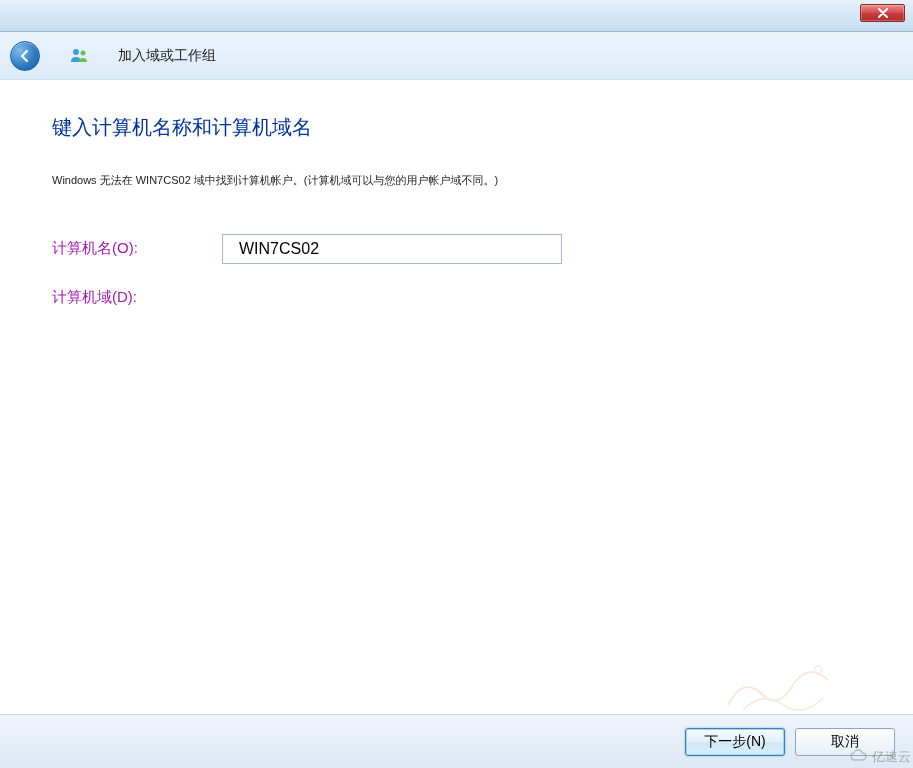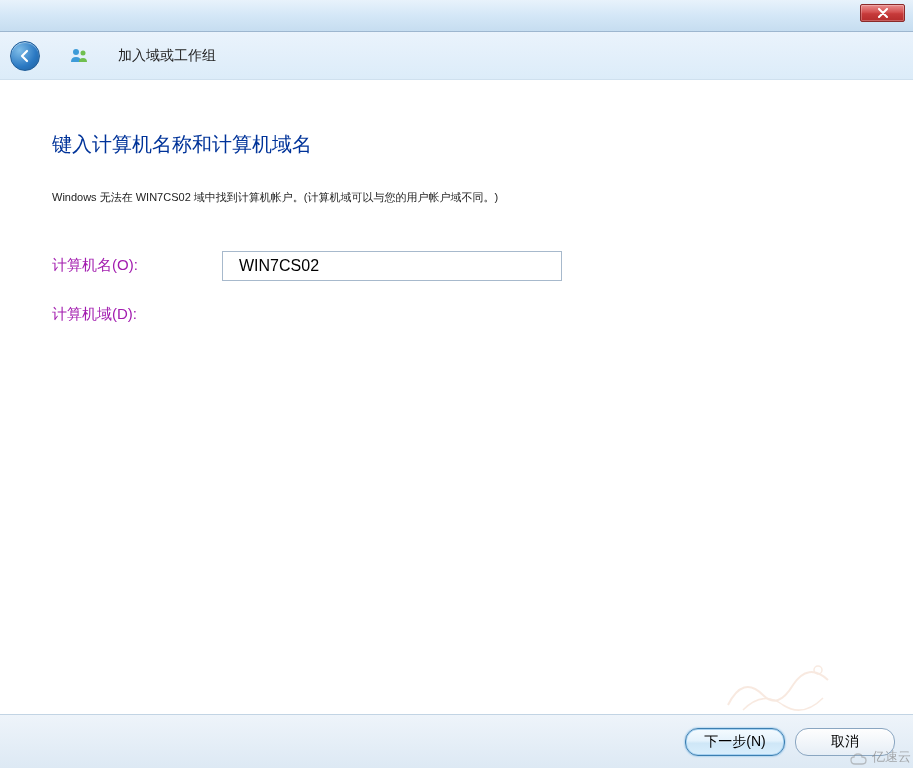--- a/index.html
+++ b/index.html
@@ -66,21 +66,20 @@
       left: 0; right: 0;
       bottom: 54px;
       background: #ffffff;
       padding: 34px 52px;
     }
     .heading {
       color: #003399;
       font-size: 20px;
       font-weight: 400;
       margin-bottom: 30px;
-      margin-top: 17px;
     }
     .desc {
       color: #222;
       font-size: 11px;
       line-height: 1.7;
       margin-bottom: 44px;
       max-width: 680px;
     }
     .form-row {
       display: flex;
@@ -111,41 +110,41 @@
       display: flex;
       justify-content: flex-end;
       align-items: center;
       padding: 0 18px;
       gap: 10px;
     }
     .win-btn {
       min-width: 100px;
       height: 28px;
       border: 1px solid #8aa6c1;
-      border-radius: 13px;
+      border-radius: 3px;
       background: linear-gradient(to bottom, #fefefe, #e6eef6);
       font-size: 14px;
       font-family: inherit;
       cursor: pointer;
       padding: 0 14px;
     }
     .win-btn.default {
       border-color: #3c7fb1;
       box-shadow: 0 0 0 1px #a7d1f0 inset, 0 0 2px #5aa6de;
       background: linear-gradient(to bottom, #f5fbff, #e4f2fc 45%, #cfe7f7 55%, #d9eefc);
     }
     .watermark {
       position: absolute;
       right: 2px;
       bottom: 2px;
       font-size: 13px;
       color: #8a8a8a;
       opacity: .7;
       display:flex;
-      align-items:flex-end;
+      align-items:flex-start;
       gap:4px;
       pointer-events:none;
     }
     .watermark svg{display:block;opacity:.7}
     .doodle {
       position:absolute;
       right: 70px;
       bottom: 48px;
       width: 120px;
       height: 70px;

